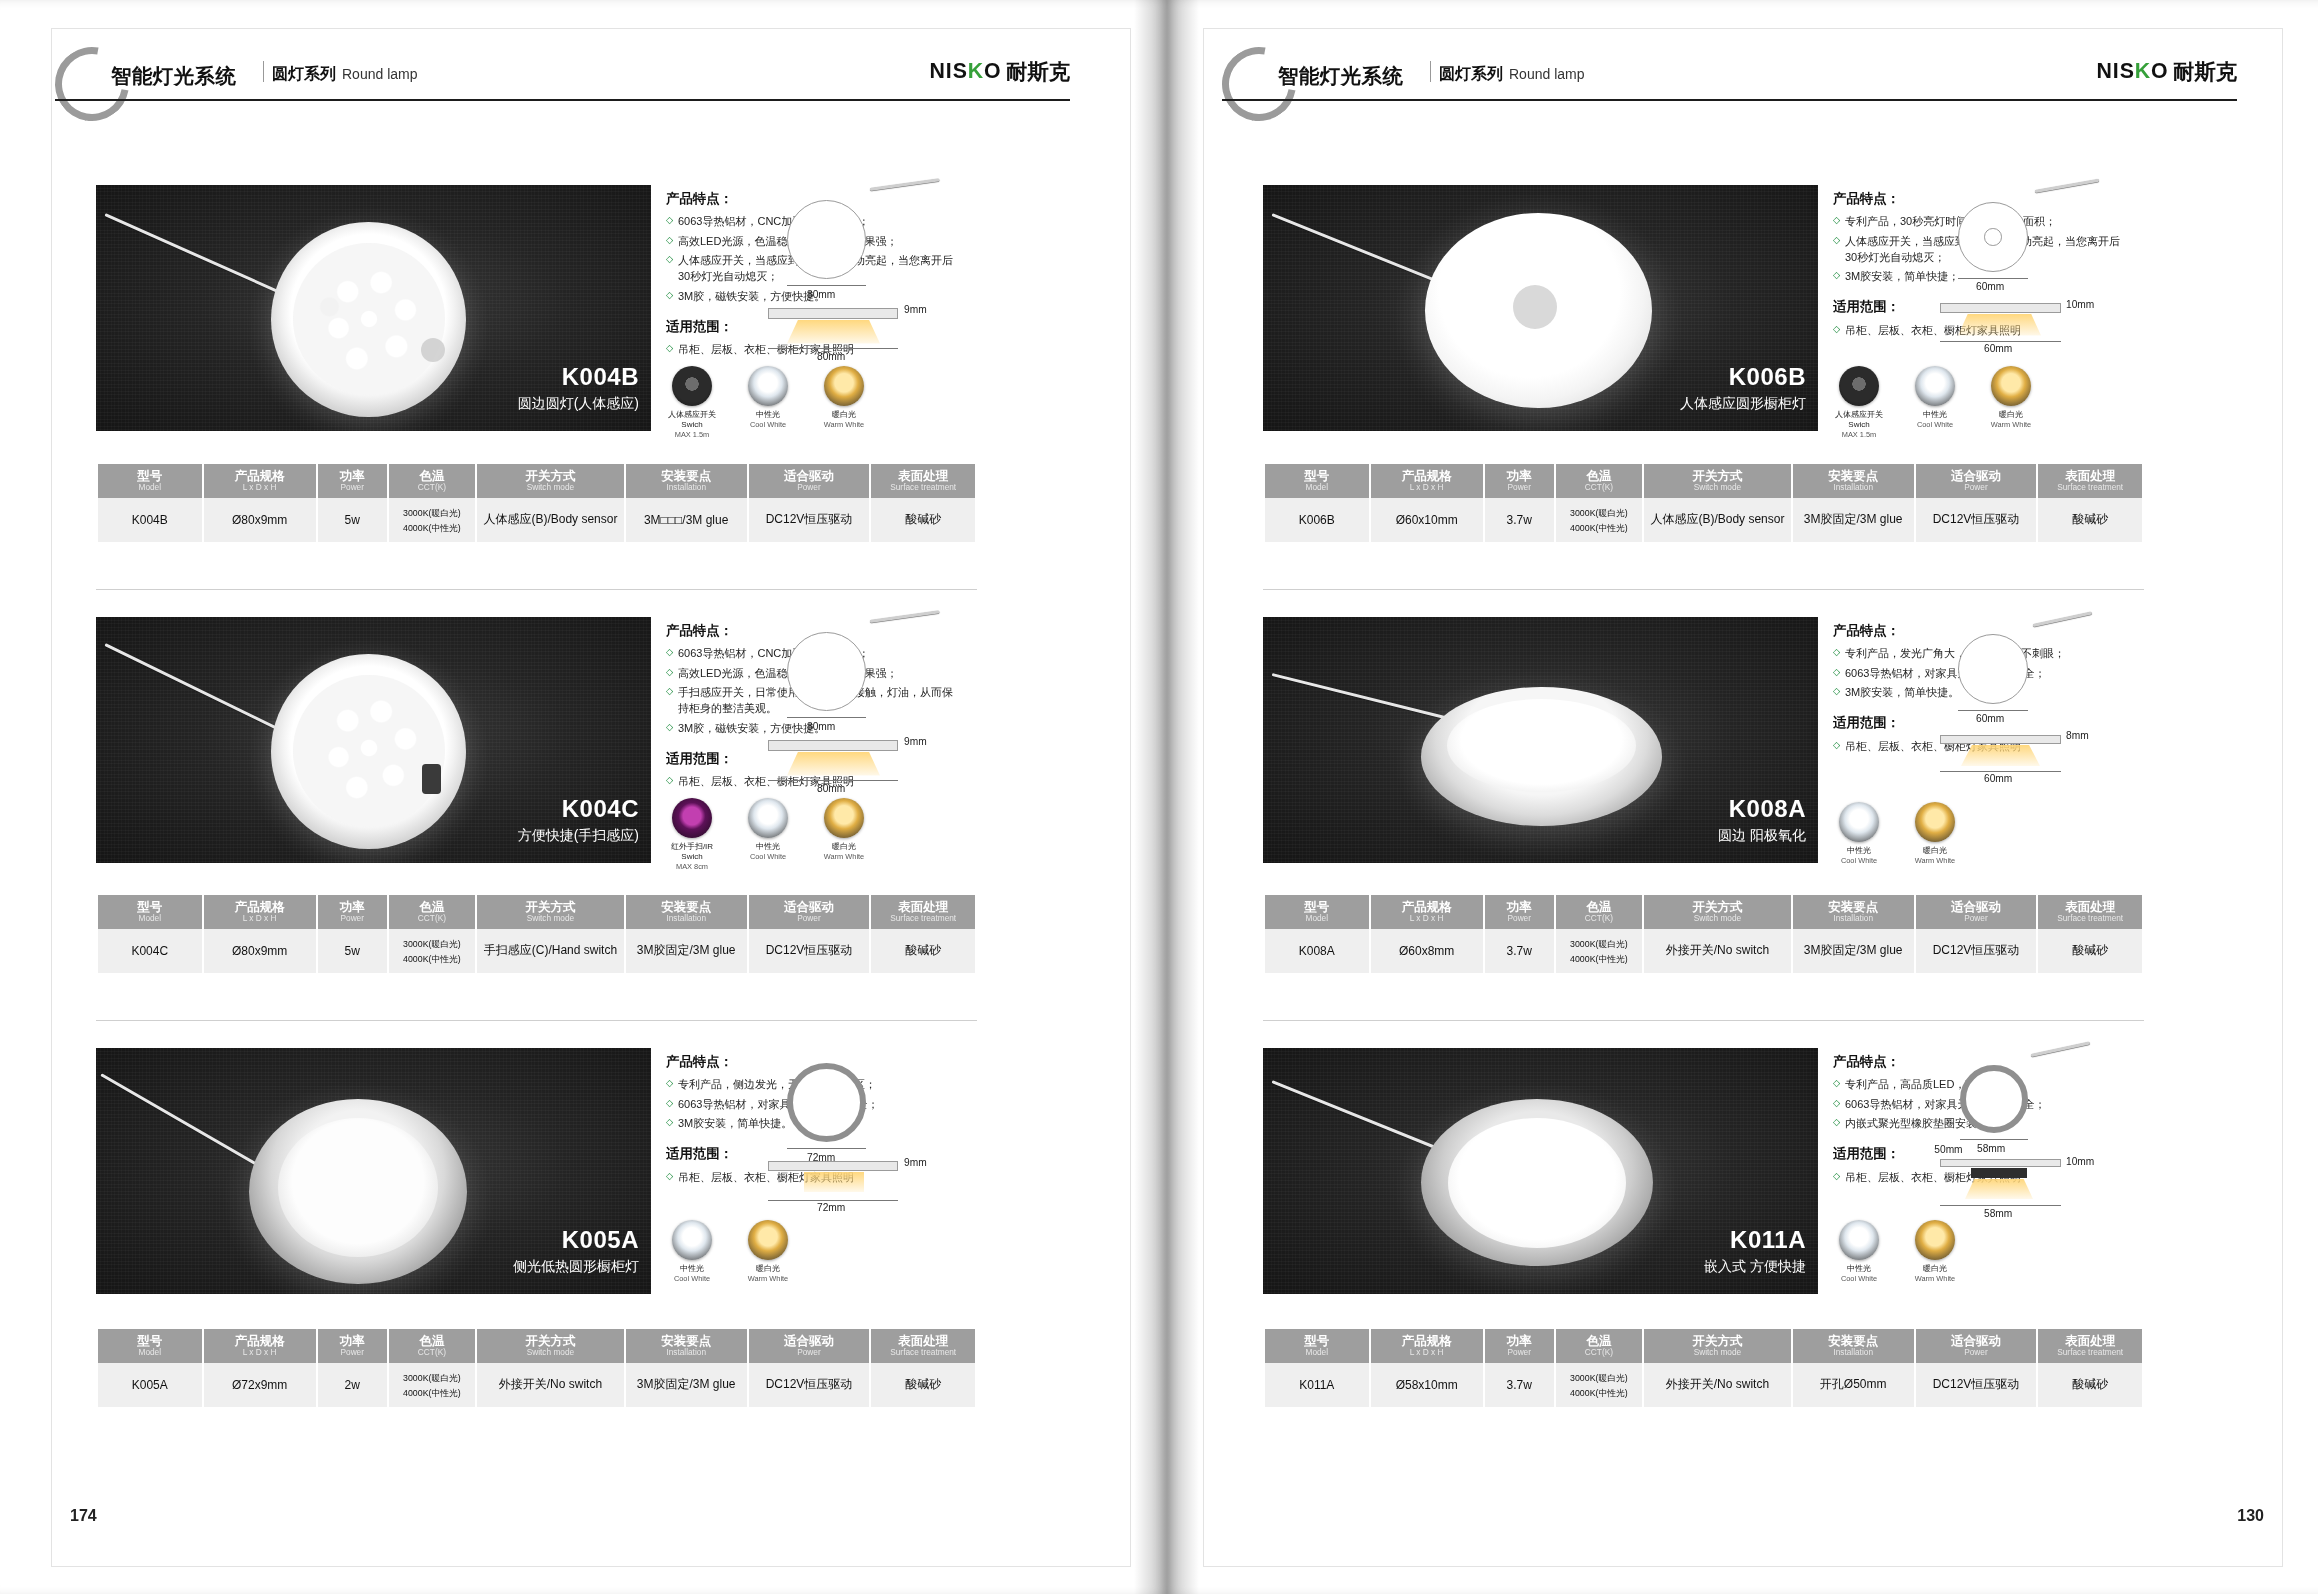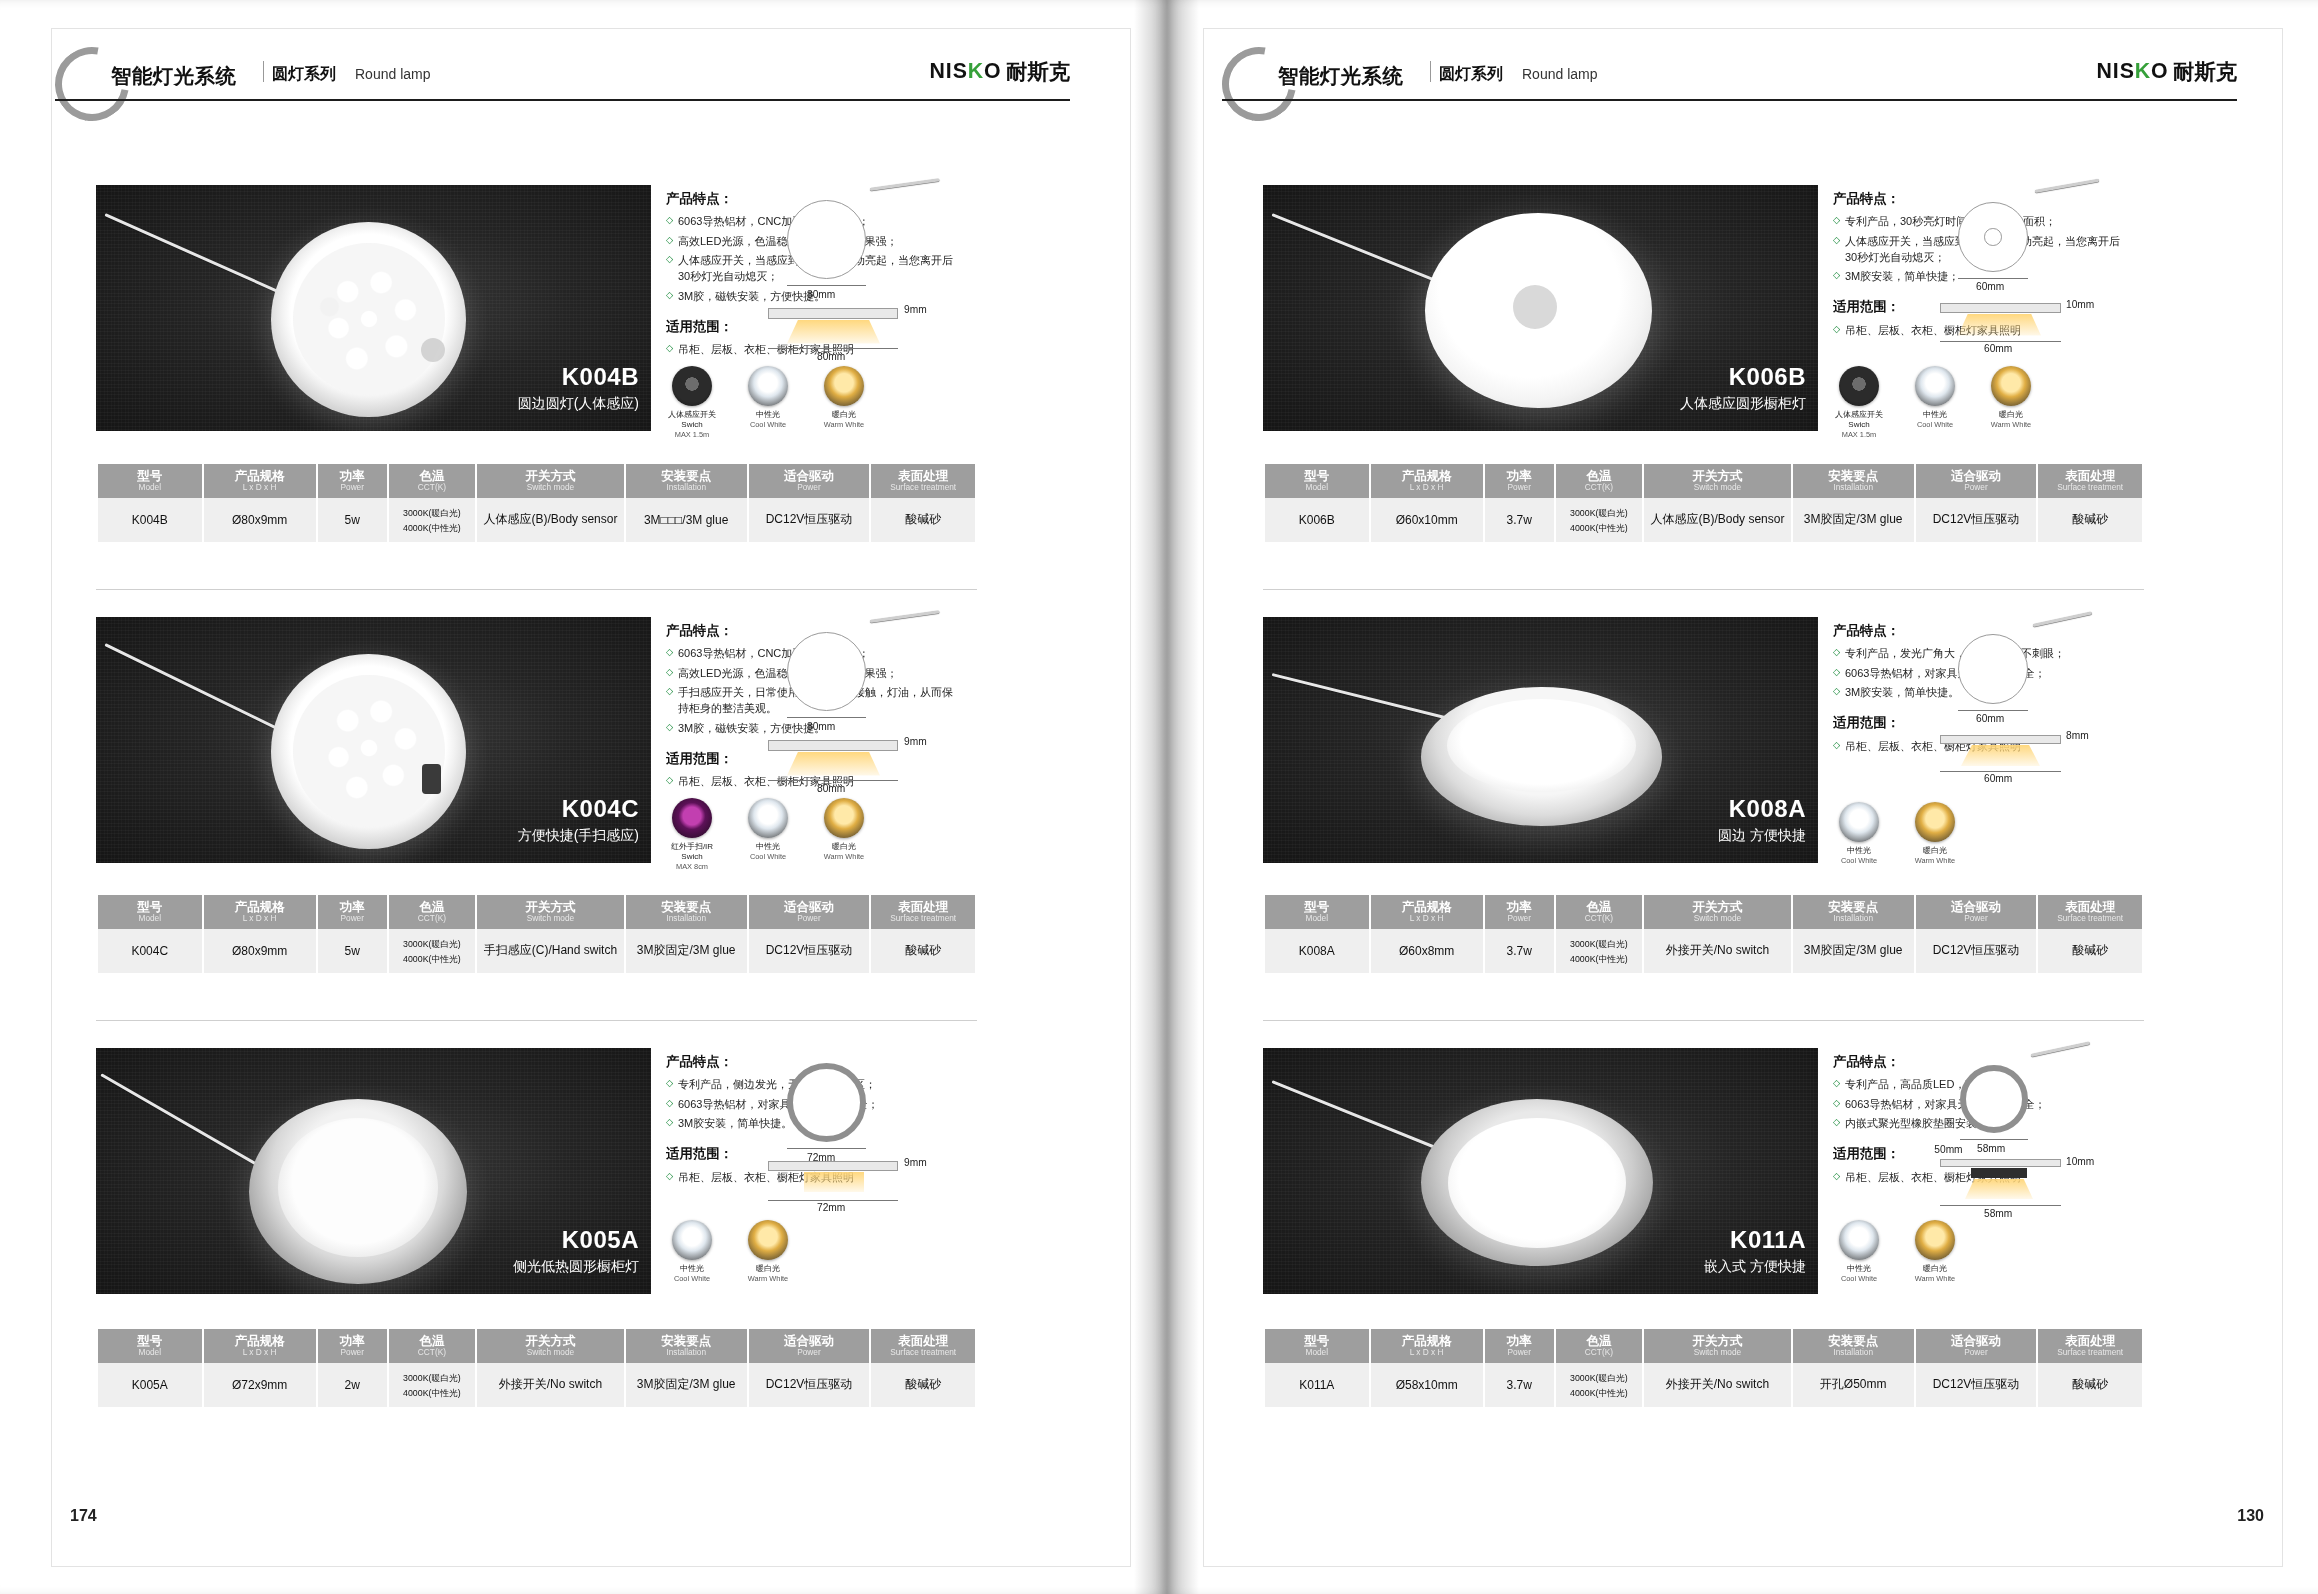--- a/index.html
+++ b/index.html
@@ -40,21 +40,21 @@
     position:absolute; left:56px; top:11px;
     font-size:20.4px; font-weight:bold; color:#111; letter-spacing:0.5px;
   }
   .hdr-sep {
     position:absolute; left:208px; top:10.2px; width:1.4px; height:21.3px; background:#999;
   }
   .hdr-sub {
     position:absolute; left:217px; top:13px;
     font-size:16px; color:#111; font-weight:bold;
   }
-  .hdr-sub .en { font-weight:normal; font-size:14px; color:#333; margin-left:19px; }
+  .hdr-sub .en { font-weight:normal; font-size:14px; color:#333; margin-left:6px; }
   .hdr-rule {
     position:absolute; left:0; right:0; top:48px; height:1.9px; background:#1d1d1d;
   }
   .brand {
     position:absolute; right:0; top:5.6px; display:flex; align-items:center; gap:4.6px;justify-content:center;
   }
   .brand .mark { font-size:21.3px; font-weight:bold; color:#111; letter-spacing:0.9px; }
   .brand .mark .g { color:#36a03a; }
   .brand .cn { font-size:21.3px; font-weight:bold; color:#111; }
 
@@ -594,21 +594,21 @@
       <div class="photo">
         <div class="noise"></div>
         <div class="cable" style="left:9.3px; top:56px; width:195px; transform:rotate(14deg);"></div>
         <div class="lamp" style="left:158px; top:70px; width:241px; height:139px;
                     border-radius:50%;
                     background:radial-gradient(ellipse at 50% 36%, #f6f6f6 0 46%, #dcdcdc 62%, #a8a8a8 82%, #efefef 92%, #858585 100%);
                     box-shadow:0 10.2px 32px rgba(255,255,255,.16);"></div>
         <div class="lamp" style="left:184px; top:82px; width:189px; height:93px;
                     background:radial-gradient(ellipse at 50% 44%, #ffffff 0 60%, #ededed 78%, #d8d8d8 100%);"></div>
         <div class="code" style="bottom:40px;">K008A</div>
-        <div class="cname" style="bottom:18.5px;">圆边 方便快捷</div>
+        <div class="cname" style="bottom:18.5px;">圆边 阳极氧化</div>
       </div>
 
       <div class="info">
         <h4>产品特点：</h4>
         <ul>
           <li>专利产品，发光广角大，光效柔和，不刺眼；</li>
           <li>6063导热铝材，对家具无热损，更安全；</li>
           <li>3M胶安装，简单快捷。</li>
         </ul>
         <h4 class="h2">适用范围：</h4>

